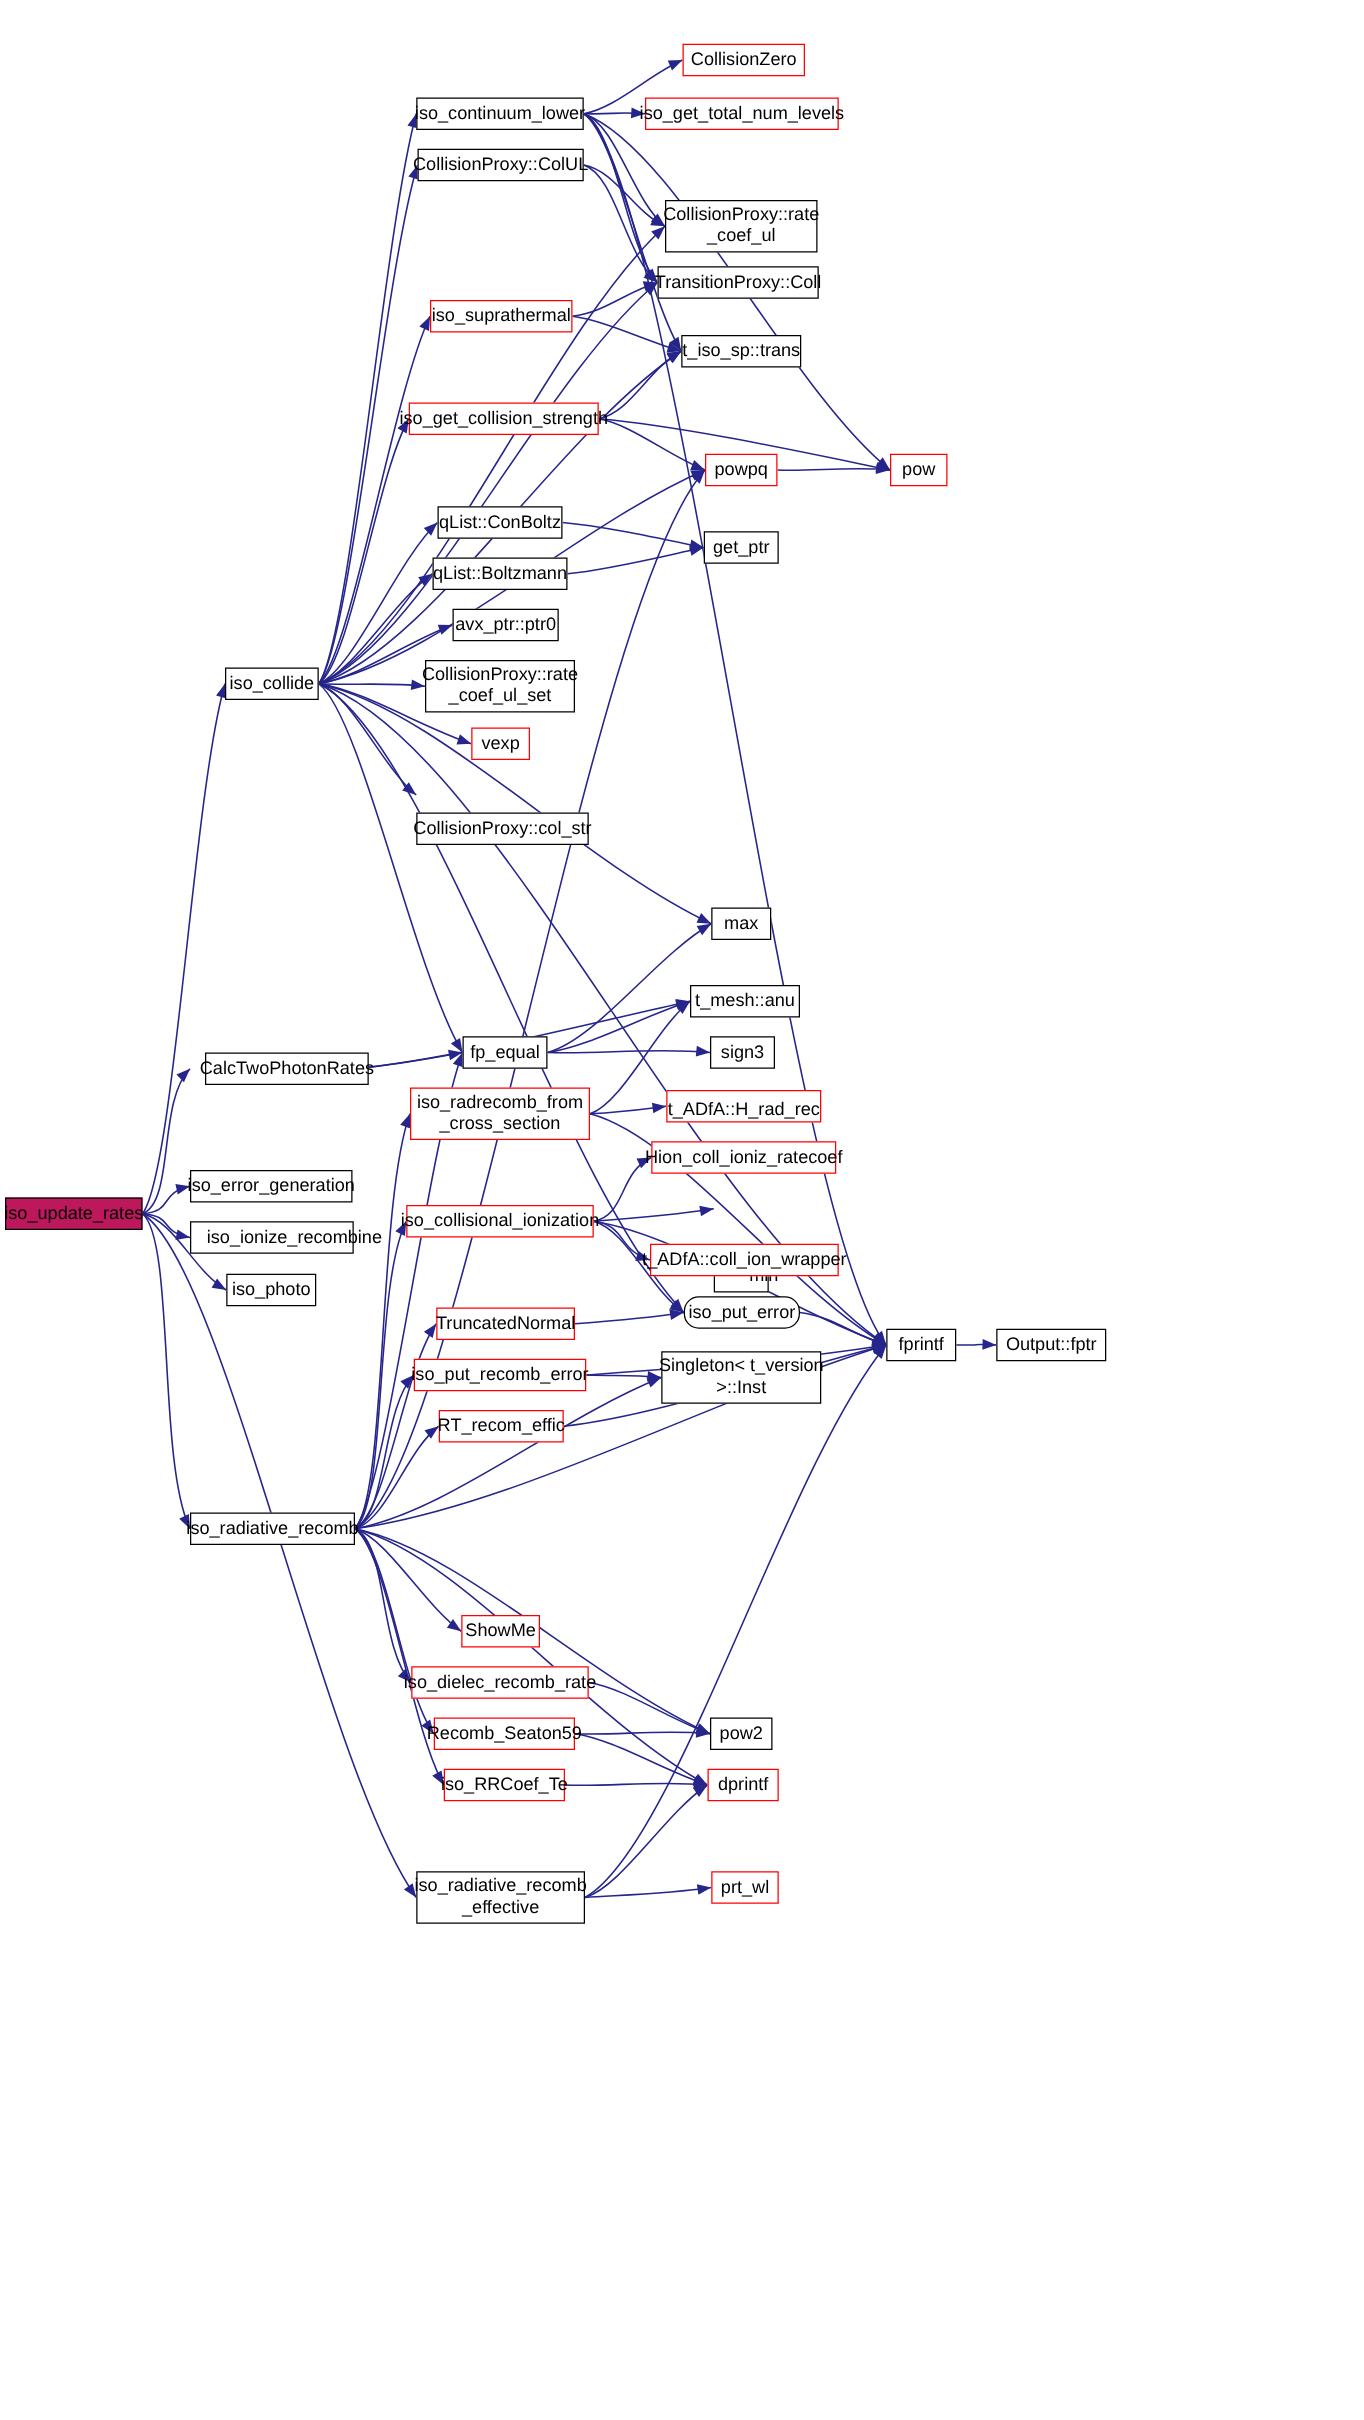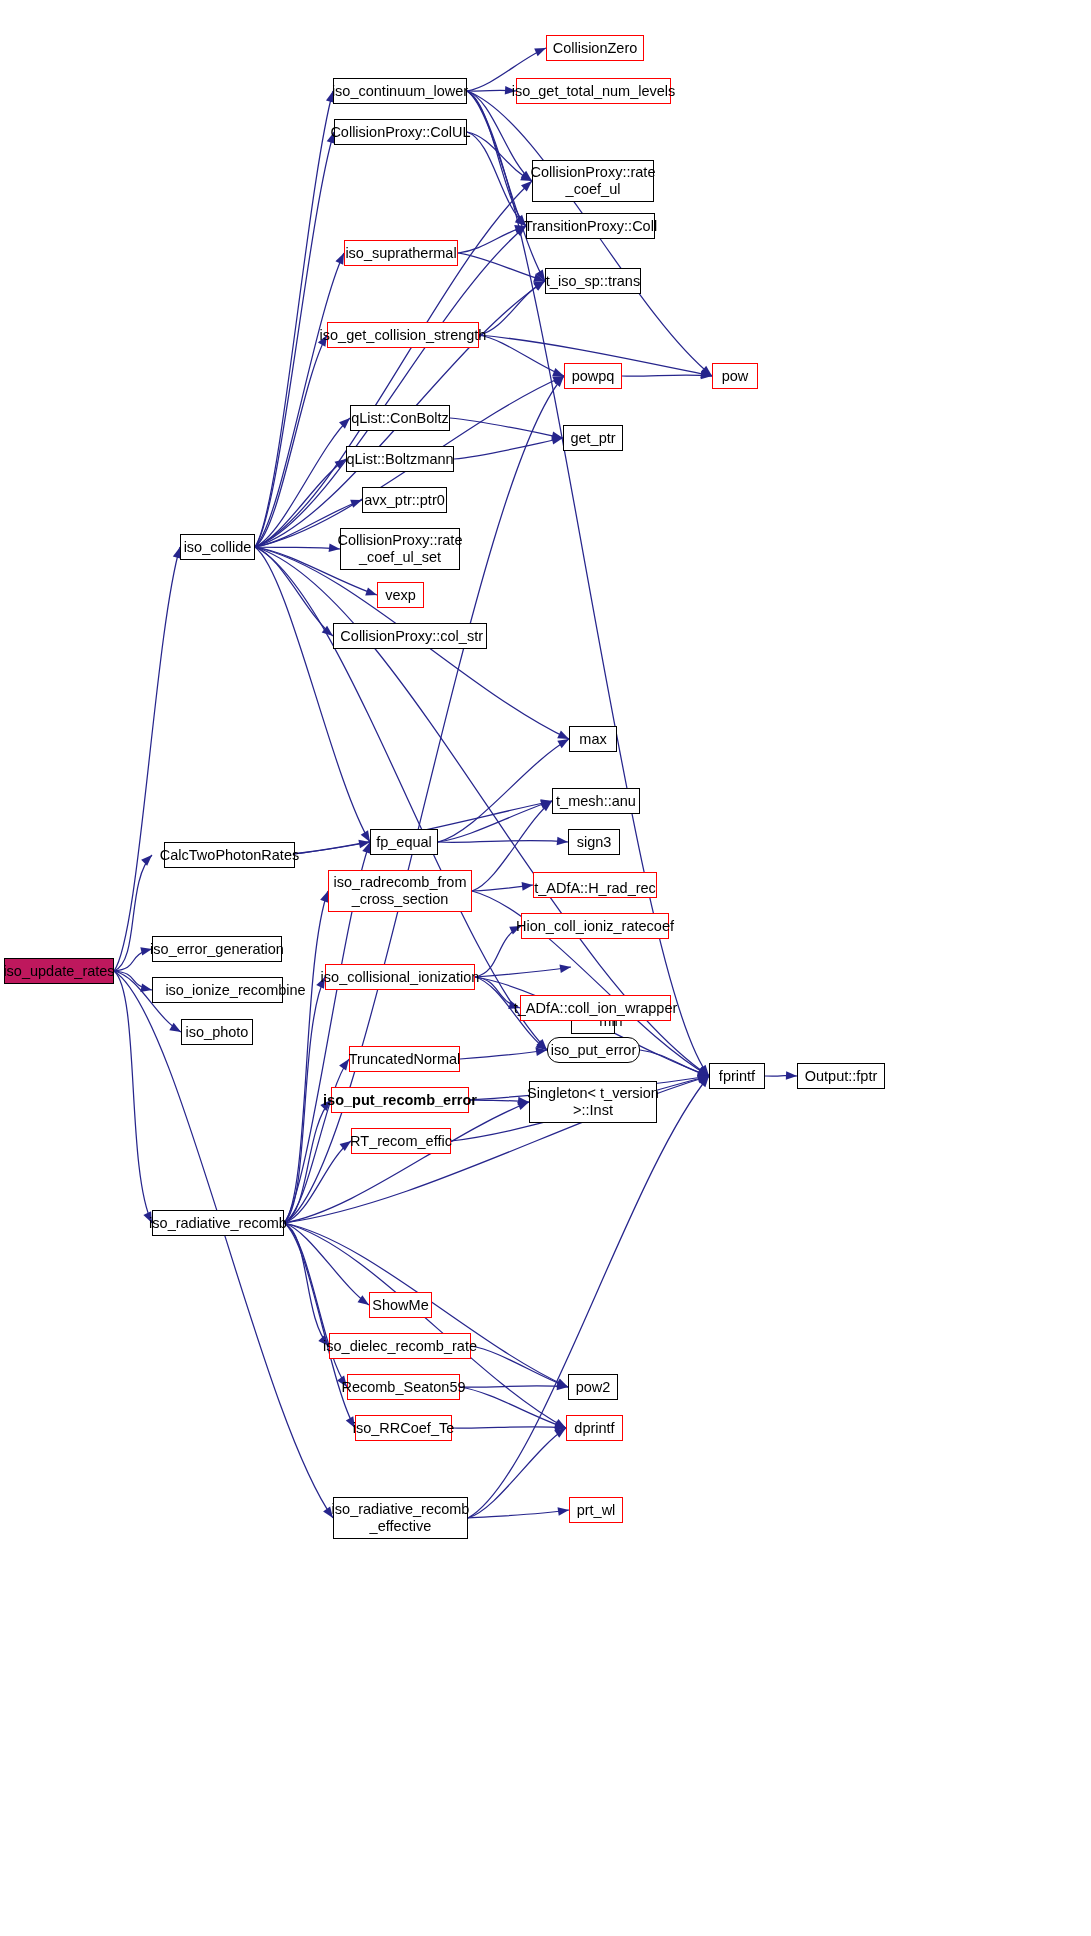--- a/index.html
+++ b/index.html
@@ -204,21 +204,21 @@
       <div class="node red" style="left: 564px; top: 363px; width: 58px; height: 26px;"><span class="lbl">powpq</span></div>
       <div class="node red" style="left: 712px; top: 363px; width: 46px; height: 26px;"><span class="lbl">pow</span></div>
       <div class="node" style="left: 350px; top: 405px; width: 100px; height: 26px;"><span class="lbl">qList::ConBoltz</span></div>
       <div class="node" style="left: 563px; top: 425px; width: 60px; height: 26px;"><span class="lbl">get_ptr</span></div>
       <div class="node" style="left: 346px; top: 446px; width: 108px; height: 26px;"><span class="lbl">qList::Boltzmann</span></div>
       <div class="node" style="left: 362px; top: 487px; width: 85px; height: 26px;"><span class="lbl">avx_ptr::ptr0</span></div>
       <div class="node" style="left: 180px; top: 534px; width: 75px; height: 26px;"><span class="lbl">iso_collide</span></div>
       <div class="node" style="left: 340px; top: 528px; width: 120px; height: 42px;"><span class="lbl">CollisionProxy::rate
 _coef_ul_set</span></div>
       <div class="node red" style="left: 377px; top: 582px; width: 47px; height: 26px;"><span class="lbl">vexp</span></div>
-      <div class="node" style="left: 333px; top: 623px; width: 154px; height: 26px; justify-content: flex-end;"><span class="lbl">CollisionProxy::col_str</span></div>
+      <div class="node" style="left: 333px; top: 650px; width: 138px; height: 26px;"><span class="lbl">CollisionProxy::col_str</span></div>
       <div class="node" style="left: 569px; top: 726px; width: 48px; height: 26px;"><span class="lbl">max</span></div>
       <div class="node" style="left: 552px; top: 788px; width: 88px; height: 26px;"><span class="lbl">t_mesh::anu</span></div>
       <div class="node" style="left: 370px; top: 829px; width: 68px; height: 26px;"><span class="lbl">fp_equal</span></div>
       <div class="node" style="left: 568px; top: 829px; width: 52px; height: 26px;"><span class="lbl">sign3</span></div>
       <div class="node" style="left: 152px; top: 842px; width: 131px; height: 26px; margin-left: 12px;"><span class="lbl">CalcTwoPhotonRates</span></div>
       <div class="node red" style="left: 328px; top: 870px; width: 144px; height: 42px;"><span class="lbl">iso_radrecomb_from
 _cross_section</span></div>
       <div class="node red" style="left: 533px; top: 872px; width: 124px; height: 26px; align-items: flex-end;"><span class="lbl">t_ADfA::H_rad_rec</span></div>
       <div class="node red" style="left: 521px; top: 913px; width: 148px; height: 26px;"><span class="lbl">Hion_coll_ioniz_ratecoef</span></div>
       <div class="node" style="left: 152px; top: 936px; width: 130px; height: 26px;"><span class="lbl">iso_error_generation</span></div>
@@ -226,21 +226,21 @@
       <div class="node red" style="left: 325px; top: 964px; width: 150px; height: 26px;"><span class="lbl">iso_collisional_ionization</span></div>
       <div class="node" style="left: 152px; top: 977px; width: 131px; height: 26px; padding-left: 36px;"><span class="lbl">iso_ionize_recombine</span></div>
       <div class="node red" style="left: 520px; top: 995px; width: 151px; height: 26px;"><span class="lbl">t_ADfA::coll_ion_wrapper</span></div>
       <div class="node" style="left: 181px; top: 1019px; width: 72px; height: 26px;"><span class="lbl">iso_photo</span></div>
       <div class="node" style="left: 547px; top: 1037px; width: 93px; height: 26px; border-radius: 12px;"><span class="lbl">iso_put_error</span></div>
       <div class="node red" style="left: 349px; top: 1046px; width: 111px; height: 26px;"><span class="lbl">TruncatedNormal</span></div>
       <div class="node" style="left: 709px; top: 1063px; width: 56px; height: 26px;"><span class="lbl">fprintf</span></div>
       <div class="node" style="left: 797px; top: 1063px; width: 88px; height: 26px;"><span class="lbl">Output::fptr</span></div>
       <div class="node" style="left: 529px; top: 1081px; width: 128px; height: 42px;"><span class="lbl">Singleton&lt; t_version
 &gt;::Inst</span></div>
-      <div class="node red" style="left: 331px; top: 1087px; width: 138px; height: 26px; font-weight: bold;"><span class="lbl">iso_put_recomb_error</span></div>
+      <div class="node red" style="left: 331px; top: 1087px; width: 138px; height: 26px;"><span class="lbl">iso_put_recomb_error</span></div>
       <div class="node red" style="left: 351px; top: 1128px; width: 100px; height: 26px;"><span class="lbl">RT_recom_effic</span></div>
       <div class="node" style="left: 152px; top: 1210px; width: 132px; height: 26px;"><span class="lbl">iso_radiative_recomb</span></div>
       <div class="node red" style="left: 369px; top: 1292px; width: 63px; height: 26px;"><span class="lbl">ShowMe</span></div>
       <div class="node red" style="left: 329px; top: 1333px; width: 142px; height: 26px;"><span class="lbl">iso_dielec_recomb_rate</span></div>
       <div class="node red" style="left: 347px; top: 1374px; width: 113px; height: 26px;"><span class="lbl">Recomb_Seaton59</span></div>
       <div class="node" style="left: 568px; top: 1374px; width: 50px; height: 26px;"><span class="lbl">pow2</span></div>
       <div class="node red" style="left: 355px; top: 1415px; width: 97px; height: 26px;"><span class="lbl">iso_RRCoef_Te</span></div>
       <div class="node red" style="left: 566px; top: 1415px; width: 57px; height: 26px;"><span class="lbl">dprintf</span></div>
       <div class="node" style="left: 333px; top: 1497px; width: 135px; height: 42px;"><span class="lbl">iso_radiative_recomb
 _effective</span></div>

